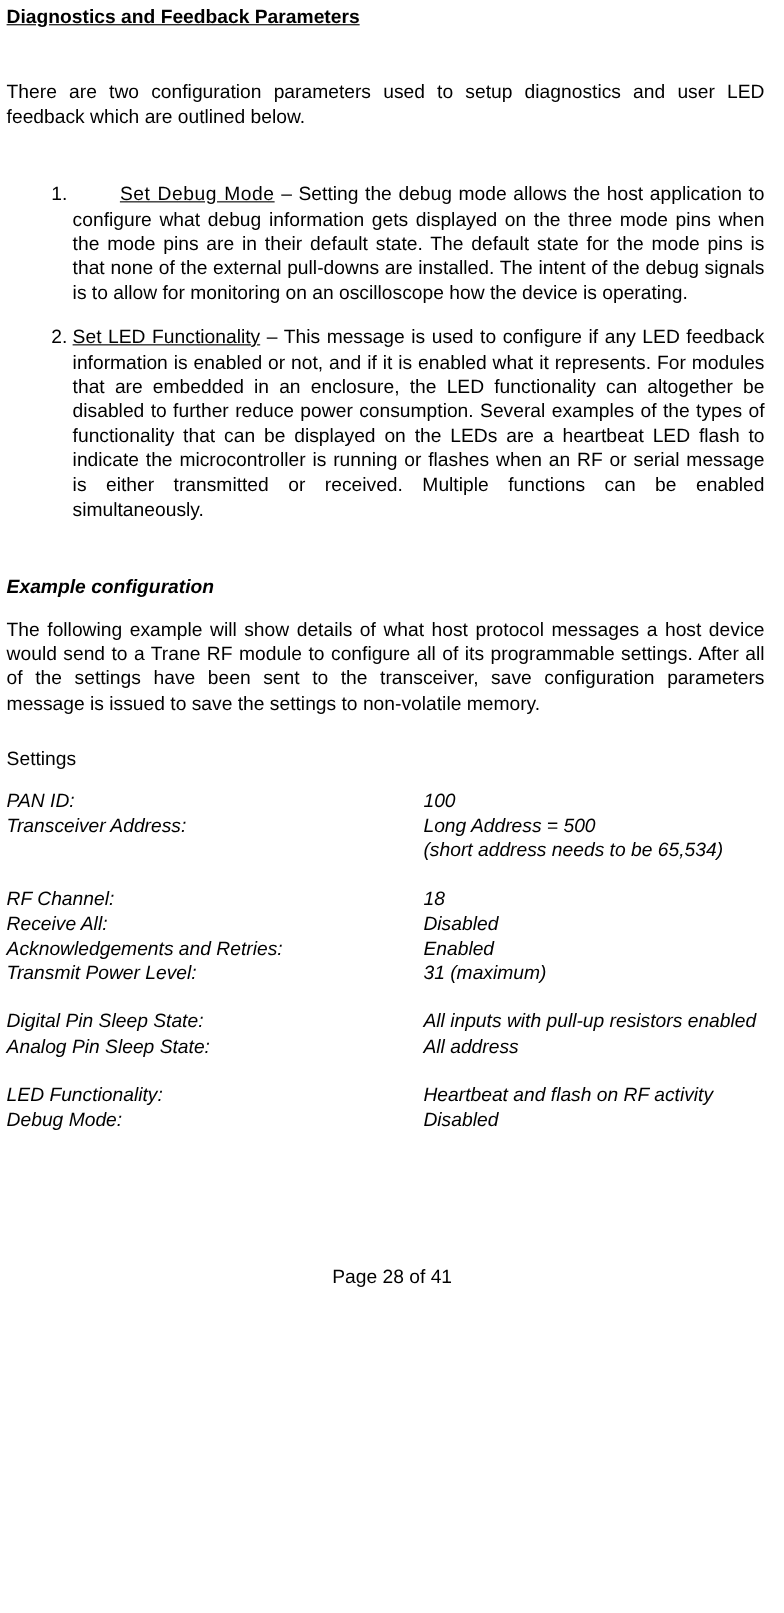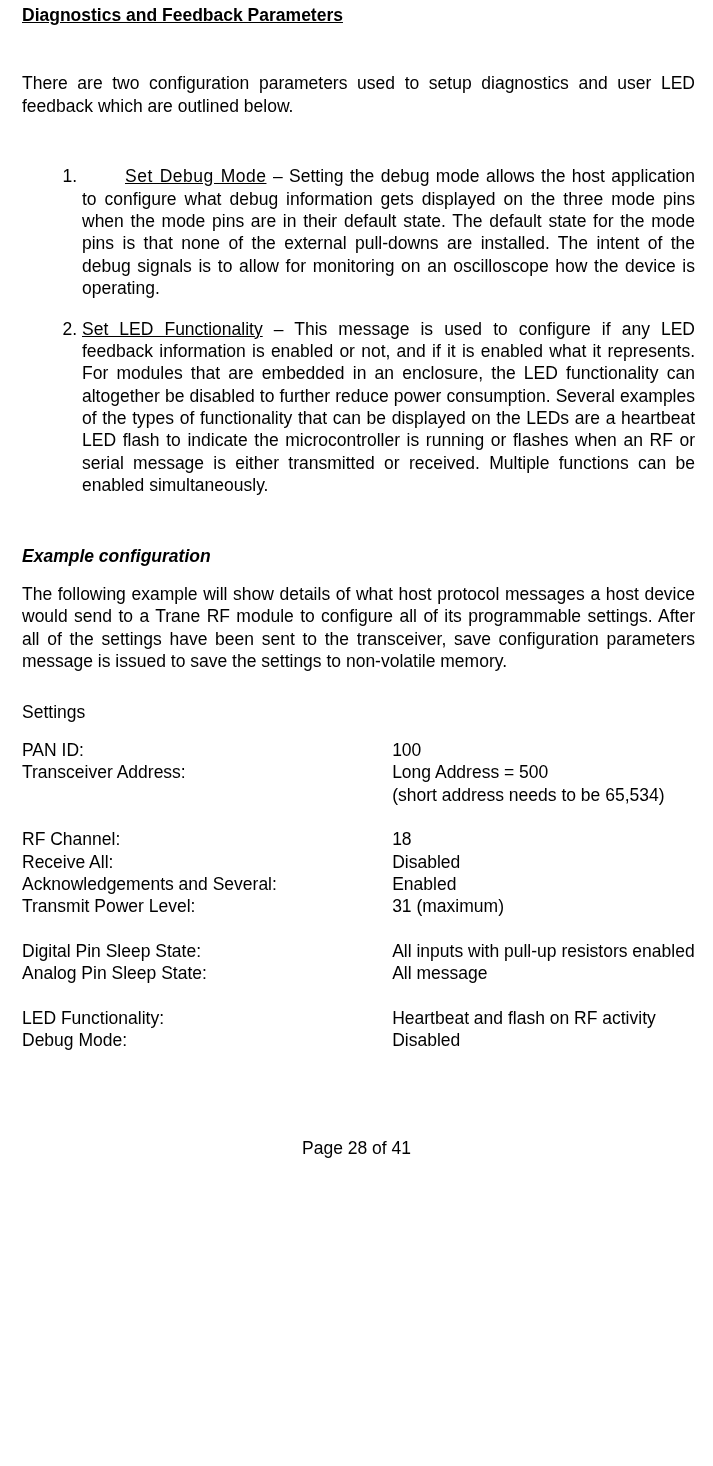--- a/index.html
+++ b/index.html
@@ -8,21 +8,21 @@
     font-family: Arial, Helvetica, sans-serif;
     font-size: 17.5px;
     line-height: 1.28;
     color: #000;
     background: #fff;
   }
   .page {
     width: 713px;
     height: 1191px;
     box-sizing: border-box;
-    padding: 4px 18px 10px 22px;
+    padding: 4px 18px 10px 6px;
     position: relative;
   }
   .section-title {
     font-weight: bold;
     text-decoration: underline;
     margin-bottom: 46px;
   }
   .intro {
     text-align: justify;
     margin-bottom: 48px;
@@ -46,35 +46,36 @@
   .example-intro {
     text-align: justify;
     margin-bottom: 28px;
   }
   .settings-title {
     margin-bottom: 16px;
   }
   .settings-table {
     width: 100%;
     border-collapse: collapse;
+    font-style: italic;
   }
   .settings-table td {
     vertical-align: top;
     padding: 0;
     line-height: 1.28;
   }
   .settings-table td:first-child {
     width: 55%;
   }
   .settings-table tr.spacer td {
     height: 22px;
   }
   .footer {
     position: absolute;
-    bottom: 32px;
+    bottom: 20px;
     left: 0;
     right: 0;
     text-align: center;
   }
   .just-wide { letter-spacing: 0.5px; margin-left: 43px; }
 </style>
 </head>
 <body>
 
 <div class="page">
@@ -118,38 +119,38 @@
         </tr>
     <tr>
       <td>RF Channel:</td>
       <td>18</td>
     </tr>
     <tr>
       <td>Receive All:</td>
       <td>Disabled</td>
     </tr>
     <tr>
-      <td>Acknowledgements and Several:</td>
+      <td>Acknowledgements and Retries:</td>
       <td>Enabled</td>
     </tr>
     <tr>
       <td>Transmit Power Level:</td>
       <td>31 (maximum)</td>
     </tr>
     <tr class="spacer">
           <td></td>
           <td></td>
         </tr>
     <tr>
       <td>Digital Pin Sleep State:</td>
       <td>All inputs with pull-up resistors enabled</td>
     </tr>
     <tr>
       <td>Analog Pin Sleep State:</td>
-      <td>All message</td>
+      <td>All address</td>
     </tr>
     <tr class="spacer">
           <td></td>
           <td></td>
         </tr>
     <tr>
       <td>LED Functionality:</td>
       <td>Heartbeat and flash on RF activity</td>
     </tr>
     <tr>

